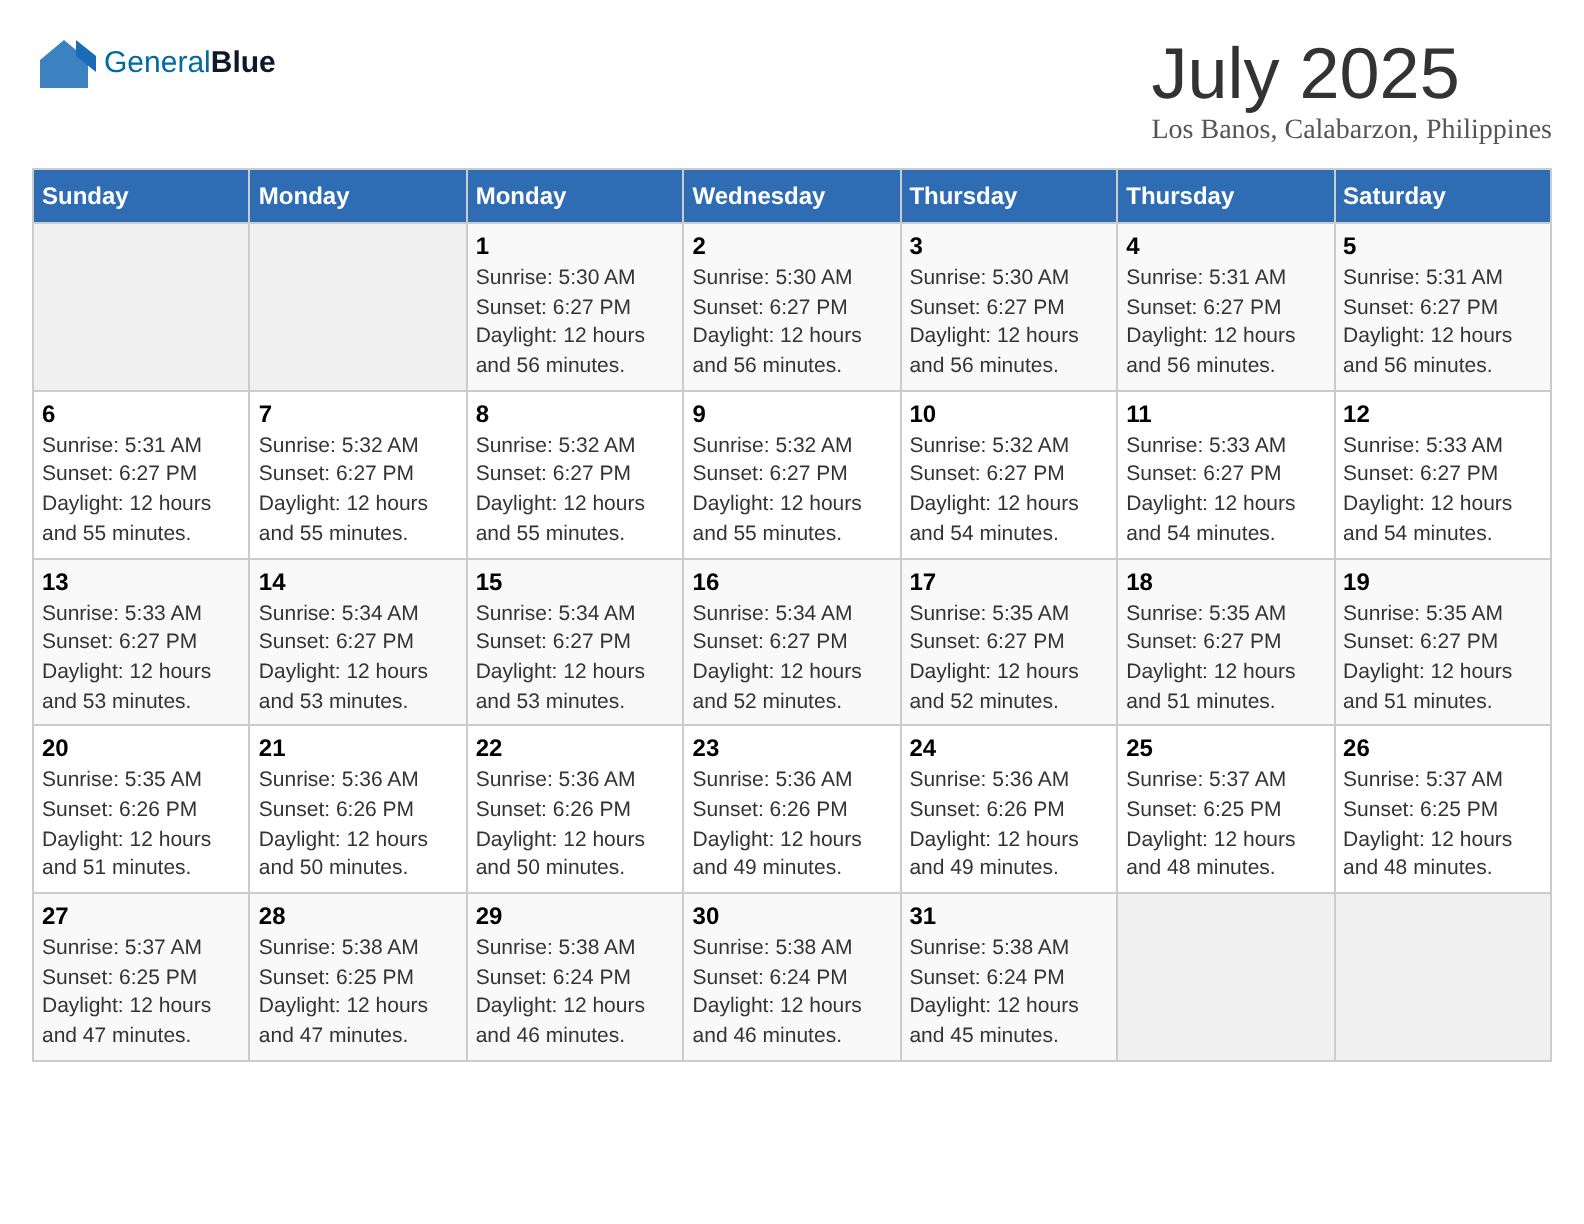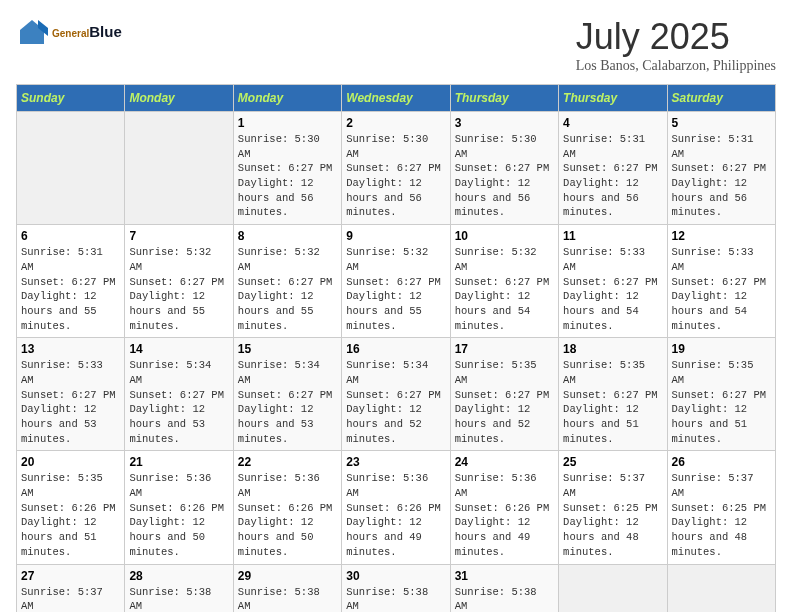--- a/index.html
+++ b/index.html
@@ -14,38 +14,37 @@
       display: flex;
       justify-content: space-between;
       align-items: flex-start;
       margin-bottom: 10px;
     }
     .logo {
       display: flex;
       align-items: center;
       gap: 4px;
     }
-    .logo-text-general { font-size: 10px; color: #a16207; font-weight: bold; }
+    .logo-text-general { font-size: 15px; color: #0369a1; font-weight: normal; }
     .logo-text-blue { font-size: 15px; color: #0f172a; font-weight: bold; }
     .title-area { }
     .month-title { font-size: 36px; color: #333; font-weight: normal; }
     .location-subtitle { font-size: 14px; color: #555; font-family: Liberation Serif, serif; }
     .calendar-table {
       width: 100%;
       border-collapse: collapse;
       font-size: 11px;
     }
     .calendar-table th {
       background-color: #2e6db4;
-      color: #bef264;
+      color: #ffffff;
       padding: 6px 4px;
       text-align: left;
       font-size: 12px;
       border: 1px solid #ccc;
-      font-style: italic;
     }
     .calendar-table td {
       border: 1px solid #ccc;
       vertical-align: top;
       padding: 4px;
       min-height: 80px;
       width: calc(100% / 7);
       background: #fff;
     }
     .calendar-table tr:nth-child(odd) td {
@@ -57,21 +56,20 @@
     .day-number {
       font-weight: bold;
       font-size: 12px;
       display: block;
       margin-bottom: 2px;
     }
     .day-info {
       color: #333;
       font-size: 10.5px;
       line-height: 1.4;
-      font-family: Liberation Mono, monospace;
     }
     .empty-cell { background: #f0f0f0 !important; }
   </style>
 </head>
 <body>
 
 <div class="header-area">
   <div class="logo">
     <svg width="32" height="32" viewBox="0 0 32 32">
       <polygon points="16,4 28,14 28,28 4,28 4,14" fill="#1a6bb5" opacity="0.85"></polygon>

